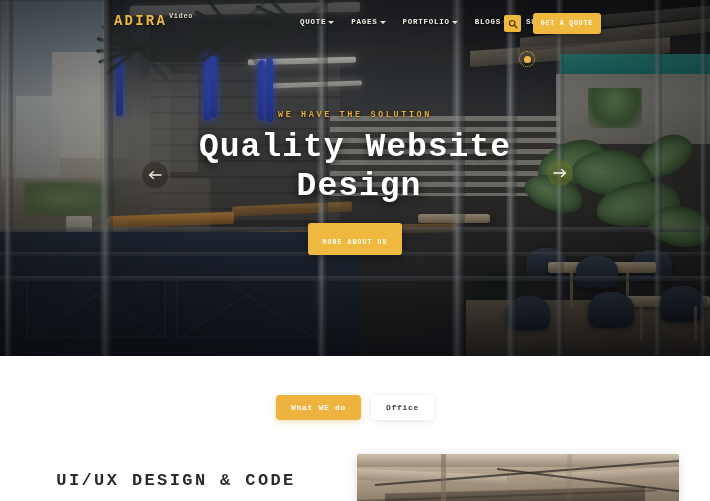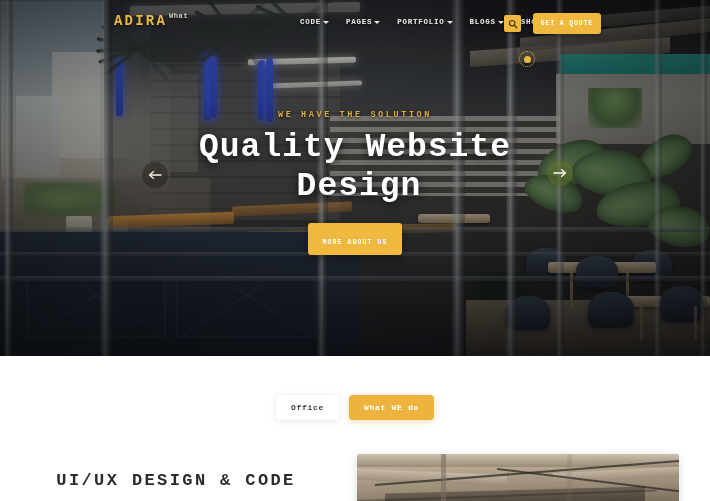--- a/index.html
+++ b/index.html
@@ -523,26 +523,26 @@
       <div class="column c8"></div>
 
       <div class="hero-tone"></div>
       <div class="hero-vignette"></div>
     </div>
 
     <div class="navbar">
 
       <div class="logo">
         <span class="logo-main">ADIRA</span>
-        <span class="logo-sup">What</span>
+        <span class="logo-sup">Video</span>
       </div>
 
       <div class="nav-menu">
         <div class="nav-item">
-          <span class="nav-label">CODE</span>
+          <span class="nav-label">QUOTE</span>
           <span class="caret"></span>
         </div>
         <div class="nav-item">
           <span class="nav-label">PAGES</span>
           <span class="caret"></span>
         </div>
         <div class="nav-item">
           <span class="nav-label">PORTFOLIO</span>
           <span class="caret"></span>
         </div>
@@ -593,25 +593,25 @@
       <svg width="14" height="10" viewBox="0 0 14 10">
         <line x1="1" y1="5" x2="12" y2="5" stroke="#ffffff" stroke-width="1.3" stroke-linecap="round"></line>
         <polyline points="8.5,1.6 12.4,5 8.5,8.4" fill="none" stroke="#ffffff" stroke-width="1.3" stroke-linecap="round" stroke-linejoin="round"></polyline>
       </svg>
     </div>
   </div>
 
   <div class="section">
 
     <div class="tabs">
+      <div class="tab active">
+        <span>What WE do</span>
+      </div>
       <div class="tab">
         <span>Office</span>
-      </div>
-      <div class="tab active">
-        <span>What WE do</span>
       </div>
     </div>
 
     <div class="panel-title">UI/UX DESIGN &amp; CODE</div>
 
     <div class="panel-media">
       <div class="pm-base"></div>
       <div class="pm-slab pm-s1"></div>
       <div class="pm-slab pm-s2"></div>
       <div class="pm-slab pm-s3"></div>

